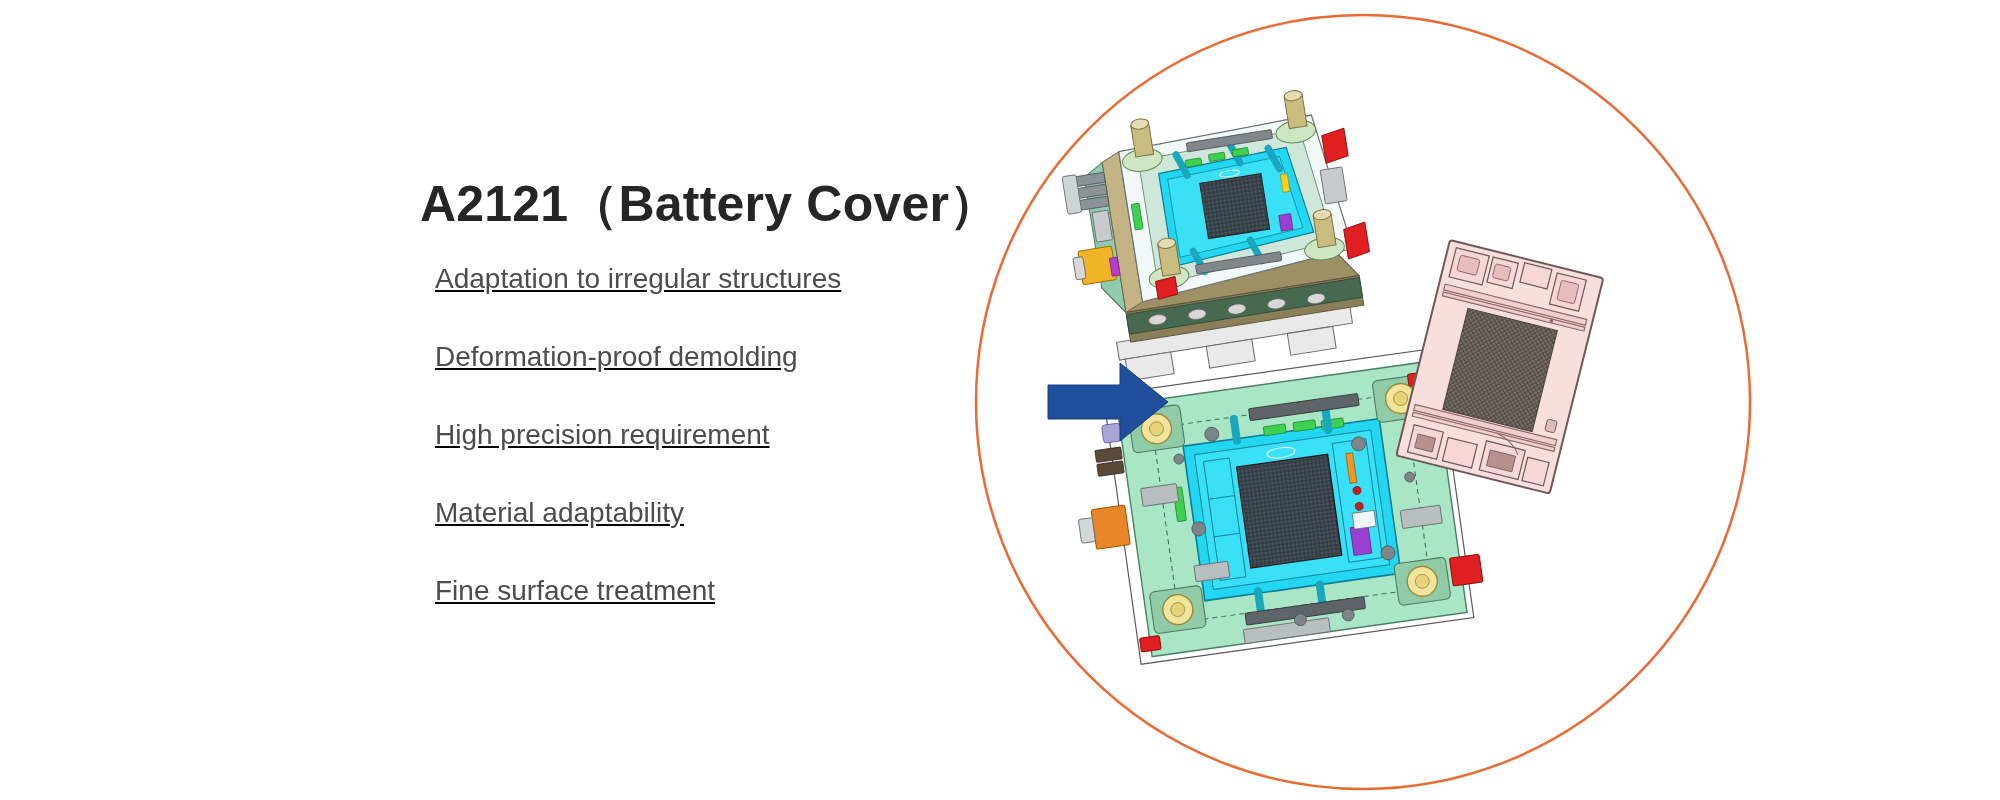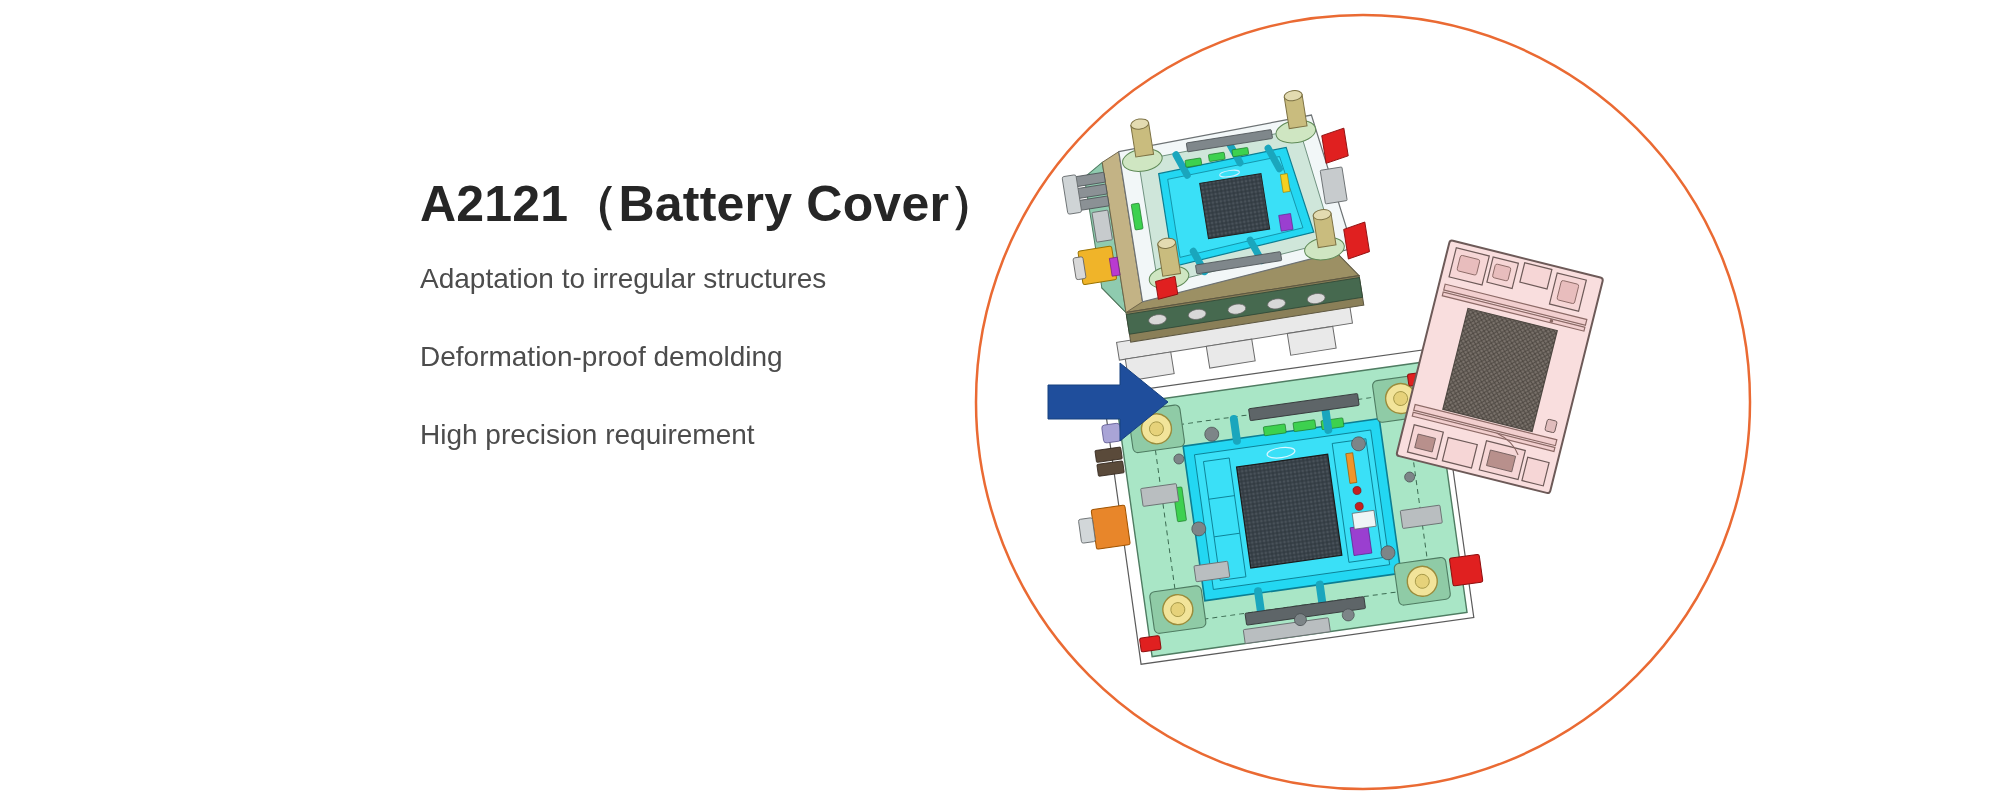--- a/index.html
+++ b/index.html
@@ -34,22 +34,23 @@
     font-weight: 600;
     color: #262626;
     letter-spacing: 0.2px;
     line-height: 1.05;
     margin: 0 0 34px 0;
     white-space: nowrap;
   }
 
   .feature-list {
     list-style: none;
-    margin: 0;
+    margin: 15px;
     padding: 0;
+    text-decoration: underline;
   }
   .feature-item {
     font-size: 28px;
     font-weight: 400;
     color: #4c4c4c;
     line-height: 1.0;
     margin: 0 0 50px 0;
     white-space: nowrap;
   }
   .feature-item:last-child { margin-bottom: 0; }
@@ -69,20 +70,22 @@
 
 <div class="slide">
 
   <div class="text-col">
     <h1 class="title">A2121（Battery Cover）</h1>
 
     <ul class="feature-list">
       <li class="feature-item">Adaptation to irregular structures</li>
       <li class="feature-item">Deformation-proof demolding</li>
       <li class="feature-item">High precision requirement</li>
+      <li class="feature-item">Material adaptability</li>
+      <li class="feature-item">Fine surface treatment</li>
     </ul>
   </div>
 
   <div class="graphic">
     <svg width="820" height="800" viewBox="0 0 820 800" xmlns="http://www.w3.org/2000/svg">
 
       <defs>
 
         <pattern id="meshTex" width="4" height="4" patternUnits="userSpaceOnUse">
           <rect width="4" height="4" fill="#39424a"></rect>

